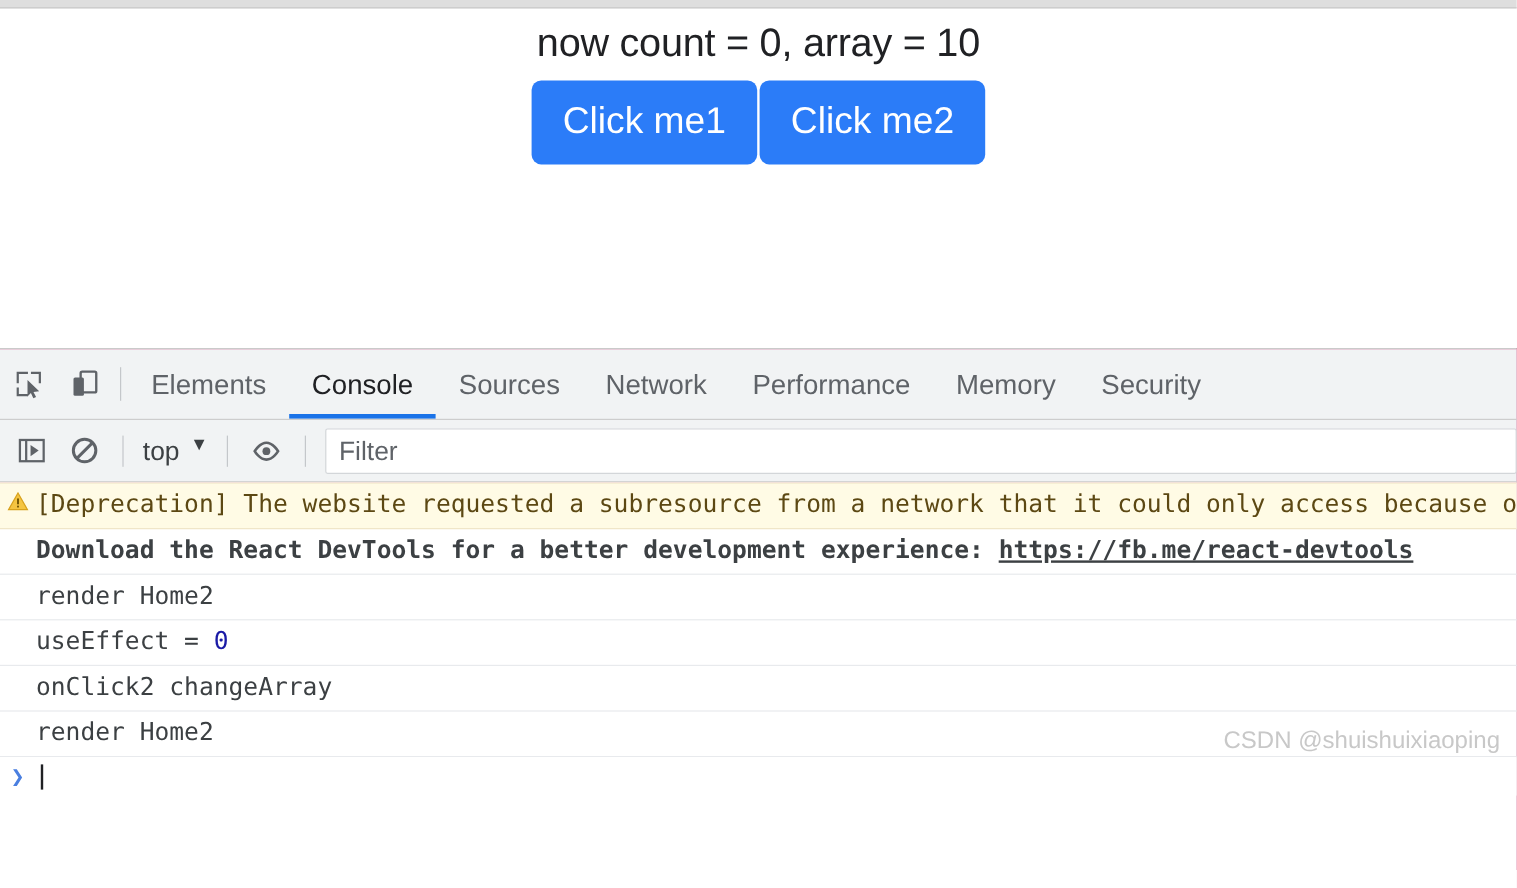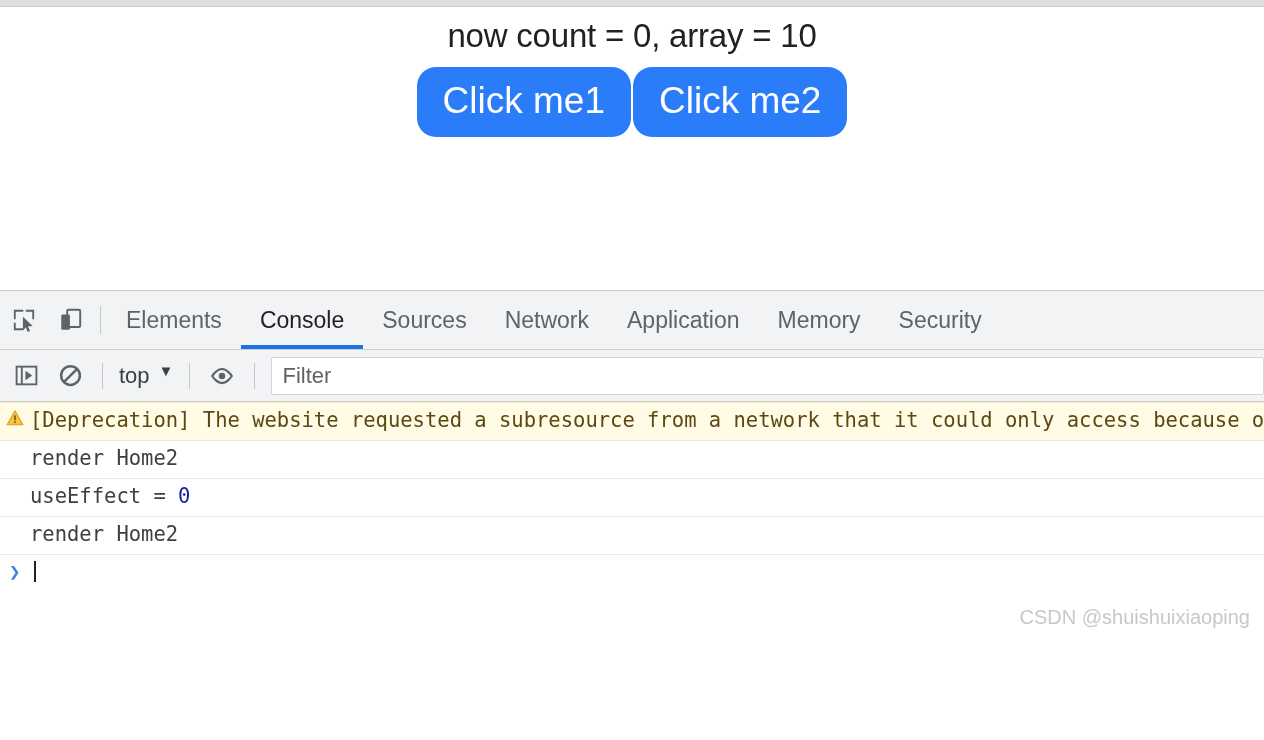--- a/index.html
+++ b/index.html
@@ -41,23 +41,23 @@
   }
   .btn-row {
     display: flex;
     justify-content: center;
     margin-top: 12px;
   }
   .blue-btn {
     background: #2b7cf8;
     color: #ffffff;
     border: none;
-    border-radius: 19px;
+    border-radius: 8px;
     font-family: "Liberation Sans", sans-serif;
-    font-size: 37px;
+    font-size: 31px;
     font-weight: 400;
     padding: 16px 26px 18px 26px;
     line-height: 36px;
     cursor: pointer;
     white-space: nowrap;
   }
   .blue-btn + .blue-btn { margin-left: 2px; }
 
   
   .devtools {
@@ -277,21 +277,21 @@
       <div class="dt-tab active">
         <span>Console</span>
       </div>
       <div class="dt-tab">
         <span>Sources</span>
       </div>
       <div class="dt-tab">
         <span>Network</span>
       </div>
       <div class="dt-tab">
-        <span>Application</span>
+        <span>Performance</span>
       </div>
       <div class="dt-tab">
         <span>Memory</span>
       </div>
       <div class="dt-tab">
         <span>Security</span>
       </div>
     </div>
 
     <div class="dt-consolebar">
@@ -338,31 +338,39 @@
         <div class="msg-gutter">
           <svg width="18" height="18" viewBox="0 0 24 24" aria-hidden="true">
             <path d="M12 2.5 L22.5 21 L1.5 21 Z" fill="#f5c542" stroke="#d8a21d" stroke-width="1.4"></path>
             <rect x="11" y="8.5" width="2" height="6.5" fill="#6b4e00"></rect>
             <rect x="11" y="16.5" width="2" height="2" fill="#6b4e00"></rect>
           </svg>
         </div>
         <div class="msg-text"><span>[Deprecation] The website requested a subresource from a network that it could only access because of its users' privileged network position. These requests expose non-public devices and servers to the internet, increasing the risk of a cross-site request forgery (CSRF) attack, and/or information leakage. To mitigate these risks, Chrome deprecates requests to non-public subresources when initiated from non-secure contexts, and will start blocking them in Chrome 92 (July 2021). See </span></div>
       </div>
 
+      <div class="msg info-bold">
+        <div class="msg-gutter"></div>
+        <div class="msg-text"><span>Download the React DevTools for a better development experience: </span><a href="#">https://fb.me/react-devtools</a></div>
+      </div>
 
       <div class="msg log">
         <div class="msg-gutter"></div>
         <div class="msg-text">render Home2</div>
       </div>
 
       <div class="msg log">
         <div class="msg-gutter"></div>
         <div class="msg-text"><span>useEffect = </span><span class="num">0</span></div>
       </div>
 
+      <div class="msg log">
+        <div class="msg-gutter"></div>
+        <div class="msg-text">onClick2 changeArray</div>
+      </div>
 
       <div class="msg log">
         <div class="msg-gutter"></div>
         <div class="msg-text">render Home2</div>
       </div>
 
       <div class="prompt-row">
         <span class="prompt-caret">❯</span>
         <span class="prompt-cursor"></span>
       </div>

